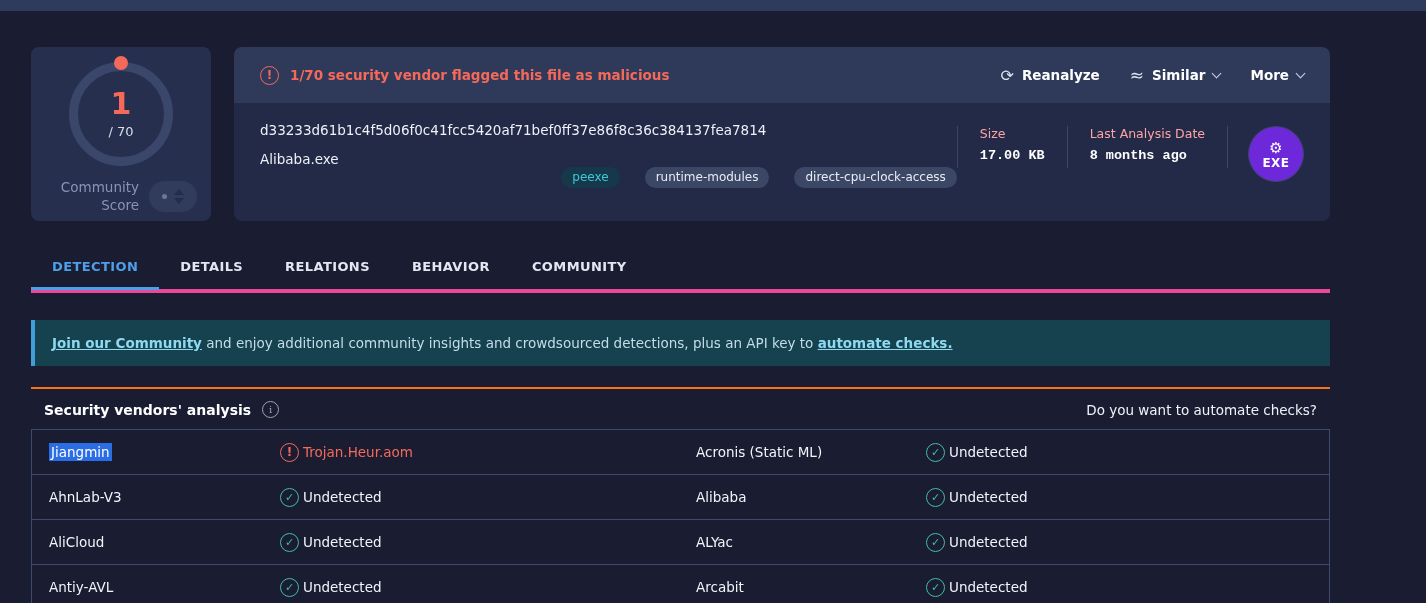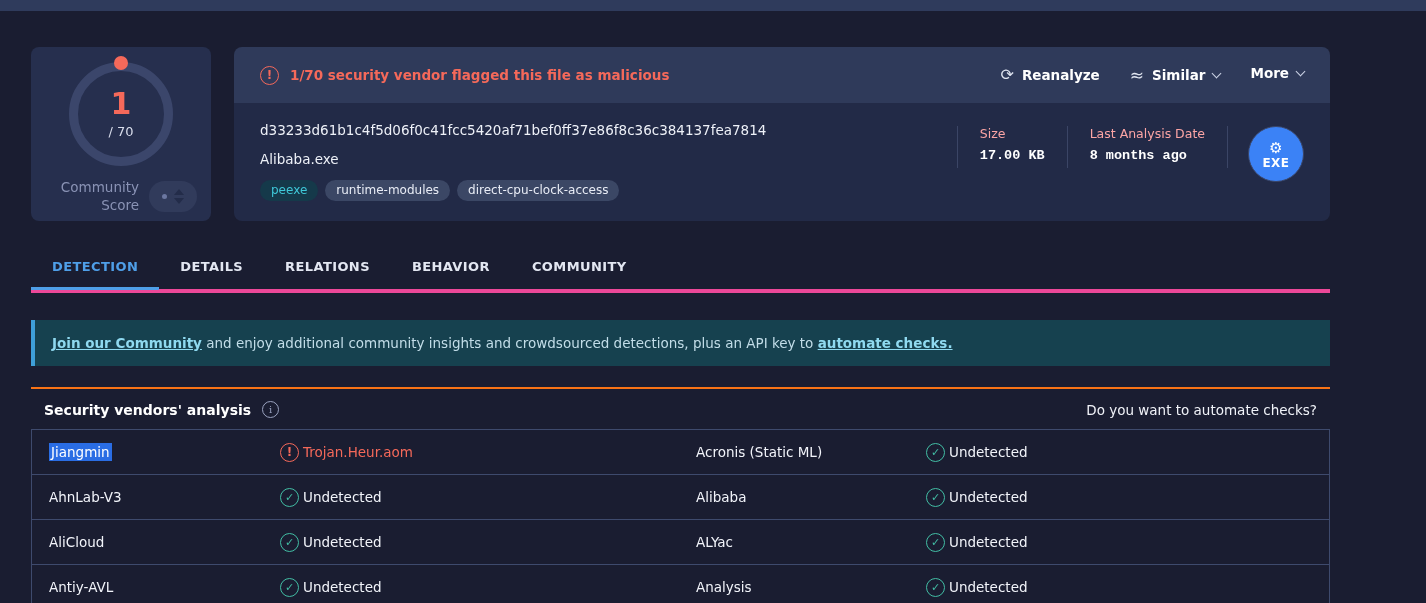--- a/index.html
+++ b/index.html
@@ -46,45 +46,45 @@
   .flag { display:flex; gap:11px; align-items:center; color:#f5695a; font-weight:bold; font-size:13.5px; }
   .circle-icon {
     width:19px; height:19px; border-radius:50%; flex-shrink:0;
     display:inline-flex; align-items:center; justify-content:center;
     font-size:12px; font-weight:bold;
   }
   .warn-circle { border:1.5px solid #f5695a; color:#f5695a; }
   .warn-circle::before { content:"!"; }
   .check-circle { border:1.5px solid #42bda4; color:#42bda4; }
   .check-circle::before { content:"✓"; font-size:11px; }
-  .header-actions { margin-left:auto; display:flex; align-items:flex-start; gap:30px; font-size:13.5px; font-weight:600; color:#ffffff; }
+  .header-actions { margin-left:auto; display:flex; align-items:center; gap:30px; font-size:13.5px; font-weight:600; color:#ffffff; }
   .action { display:flex; align-items:center; gap:8px; cursor:pointer; }
   .refresh-icon::before { content:"⟳"; font-size:16px; font-weight:normal; color:#dfe4f0; }
   .similar-icon::before { content:"≈"; font-size:17px; font-weight:normal; color:#dfe4f0; }
   .chevron { width:7px; height:7px; border-right:1.6px solid #ccd3e6; border-bottom:1.6px solid #ccd3e6; transform:rotate(45deg); margin-top:-4px; }
 
   .file-card-body { flex:1; background:#222a47; display:flex; padding:19px 26px 0 26px; }
   .file-main { flex:1; min-width:0; }
   .hash-line { font-size:13.5px; color:#eef1f8; }
   .fname-line { margin-top:13px; font-size:13.5px; color:#eef1f8; }
-  .tags { margin-top:13px; display:flex; gap:7px; }
+  .tags { display:flex; gap:25px;justify-content:flex-end; }
   .tag {
     padding:3px 11px 4px; border-radius:12px; font-size:12px;
     background:#3b4765; color:#e8ecf5; white-space:nowrap;
   }
   .tag-teal { background:#15394a; color:#3fc8d8; }
 
   .file-meta { display:flex; align-items:flex-start; padding-top:4px; flex-shrink:0; }
   .meta-divider { width:1px; height:42px; background:#3b4566; }
   .meta-block { padding:0 22px; }
   .meta-label { color:#fca5a5; font-size:12.5px; }
   .meta-value { color:#ffffff; font-weight:bold; font-size:13.5px; margin-top:7px;font-family:Liberation Mono, monospace; }
   .exe-badge {
     width:56px; height:56px; border-radius:50%;
-    background:#3b82f6; border:1px solid #3b4566;
+    background:#6d28d9; border:1px solid #3b4566;
     display:flex; flex-direction:column; align-items:center; justify-content:center;
     margin-left:20px; flex-shrink:0;
   }
   .exe-gear::before { content:"⚙"; color:#ffffff; font-size:15px; line-height:1; }
   .exe-text { color:#ffffff; font-weight:bold; font-size:12px; letter-spacing:0.5px; margin-top:-1px; }
 
   
   .tabs { display:flex; margin-top:29px; border-bottom:4px solid #ec4899; }
   .tab {
     padding:9px 21px 13px; font-size:13px; font-weight:bold; letter-spacing:0.4px;
@@ -272,21 +272,21 @@
         <span>Undetected</span>
       </div>
     </div>
 
     <div class="vrow">
       <div class="vname">Antiy-AVL</div>
       <div class="result">
         <span class="circle-icon check-circle"></span>
         <span>Undetected</span>
       </div>
-      <div class="vname2">Analysis</div>
+      <div class="vname2">Arcabit</div>
       <div class="result">
         <span class="circle-icon check-circle"></span>
         <span>Undetected</span>
       </div>
     </div>
 
   </div>
 </div>
 
 </body></html>

